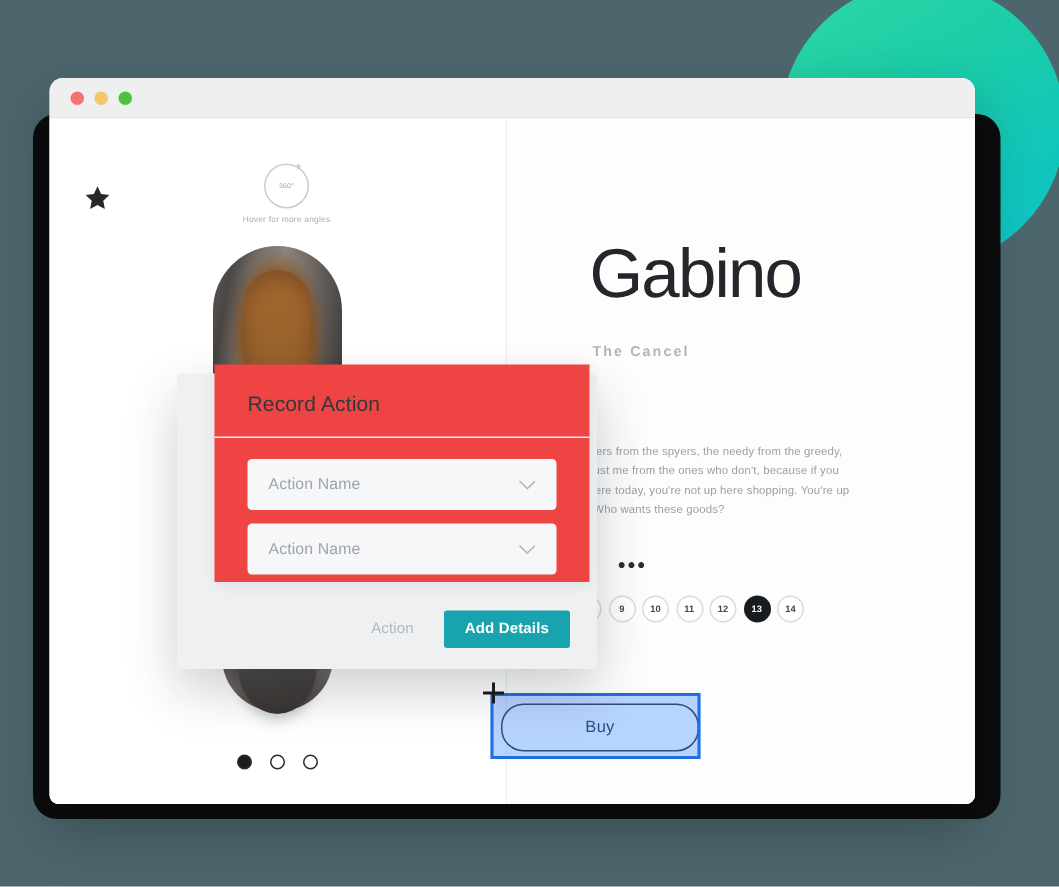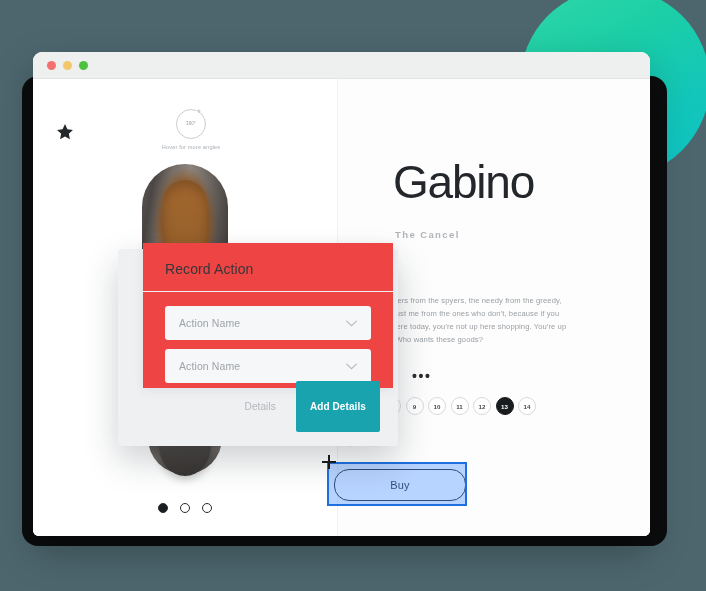--- a/index.html
+++ b/index.html
@@ -198,21 +198,21 @@
   .field-label{font-size:10.5px;color:#9ea3a8;letter-spacing:.1px;}
   .chev{width:11px;height:7px;color:#b6babe;}
   .modal-footer{
     position:absolute;left:0;bottom:14px;right:0;
     display:flex;justify-content:flex-end;align-items:center;
     gap:14px;padding-right:18px;
   }
   .cancel-btn{font-size:10px;color:#b3b7bb;letter-spacing:.1px;padding:4px 6px;}
   .add-btn{
     background:#18a3ae;color:#ffffff;font-size:10px;font-weight:bold;
-    padding:13px 14px;height:25px;display:flex;align-items:center;
+    padding:0 14px;height:25px;display:flex;align-items:center;
     border-radius:2px;letter-spacing:.1px;
   }
 </style>
 </head>
 <body>
 
 <div id="stage">
 
   <div class="teal-blob"></div>
   <div class="device-frame"></div>
@@ -308,18 +308,18 @@
         <div class="field">
           <span class="field-label">Action Name</span>
           <svg class="chev" viewBox="0 0 16 10">
             <path d="M1 1.5L8 8.2 15 1.5" fill="none" stroke="currentColor" stroke-width="1.6" stroke-linecap="round"></path>
           </svg>
         </div>
       </div>
     </div>
 
     <div class="modal-footer">
-      <span class="cancel-btn">Details</span>
+      <span class="cancel-btn">Action</span>
       <span class="add-btn">Add Details</span>
     </div>
   </div>
 
 </div>
 
 </body></html>

